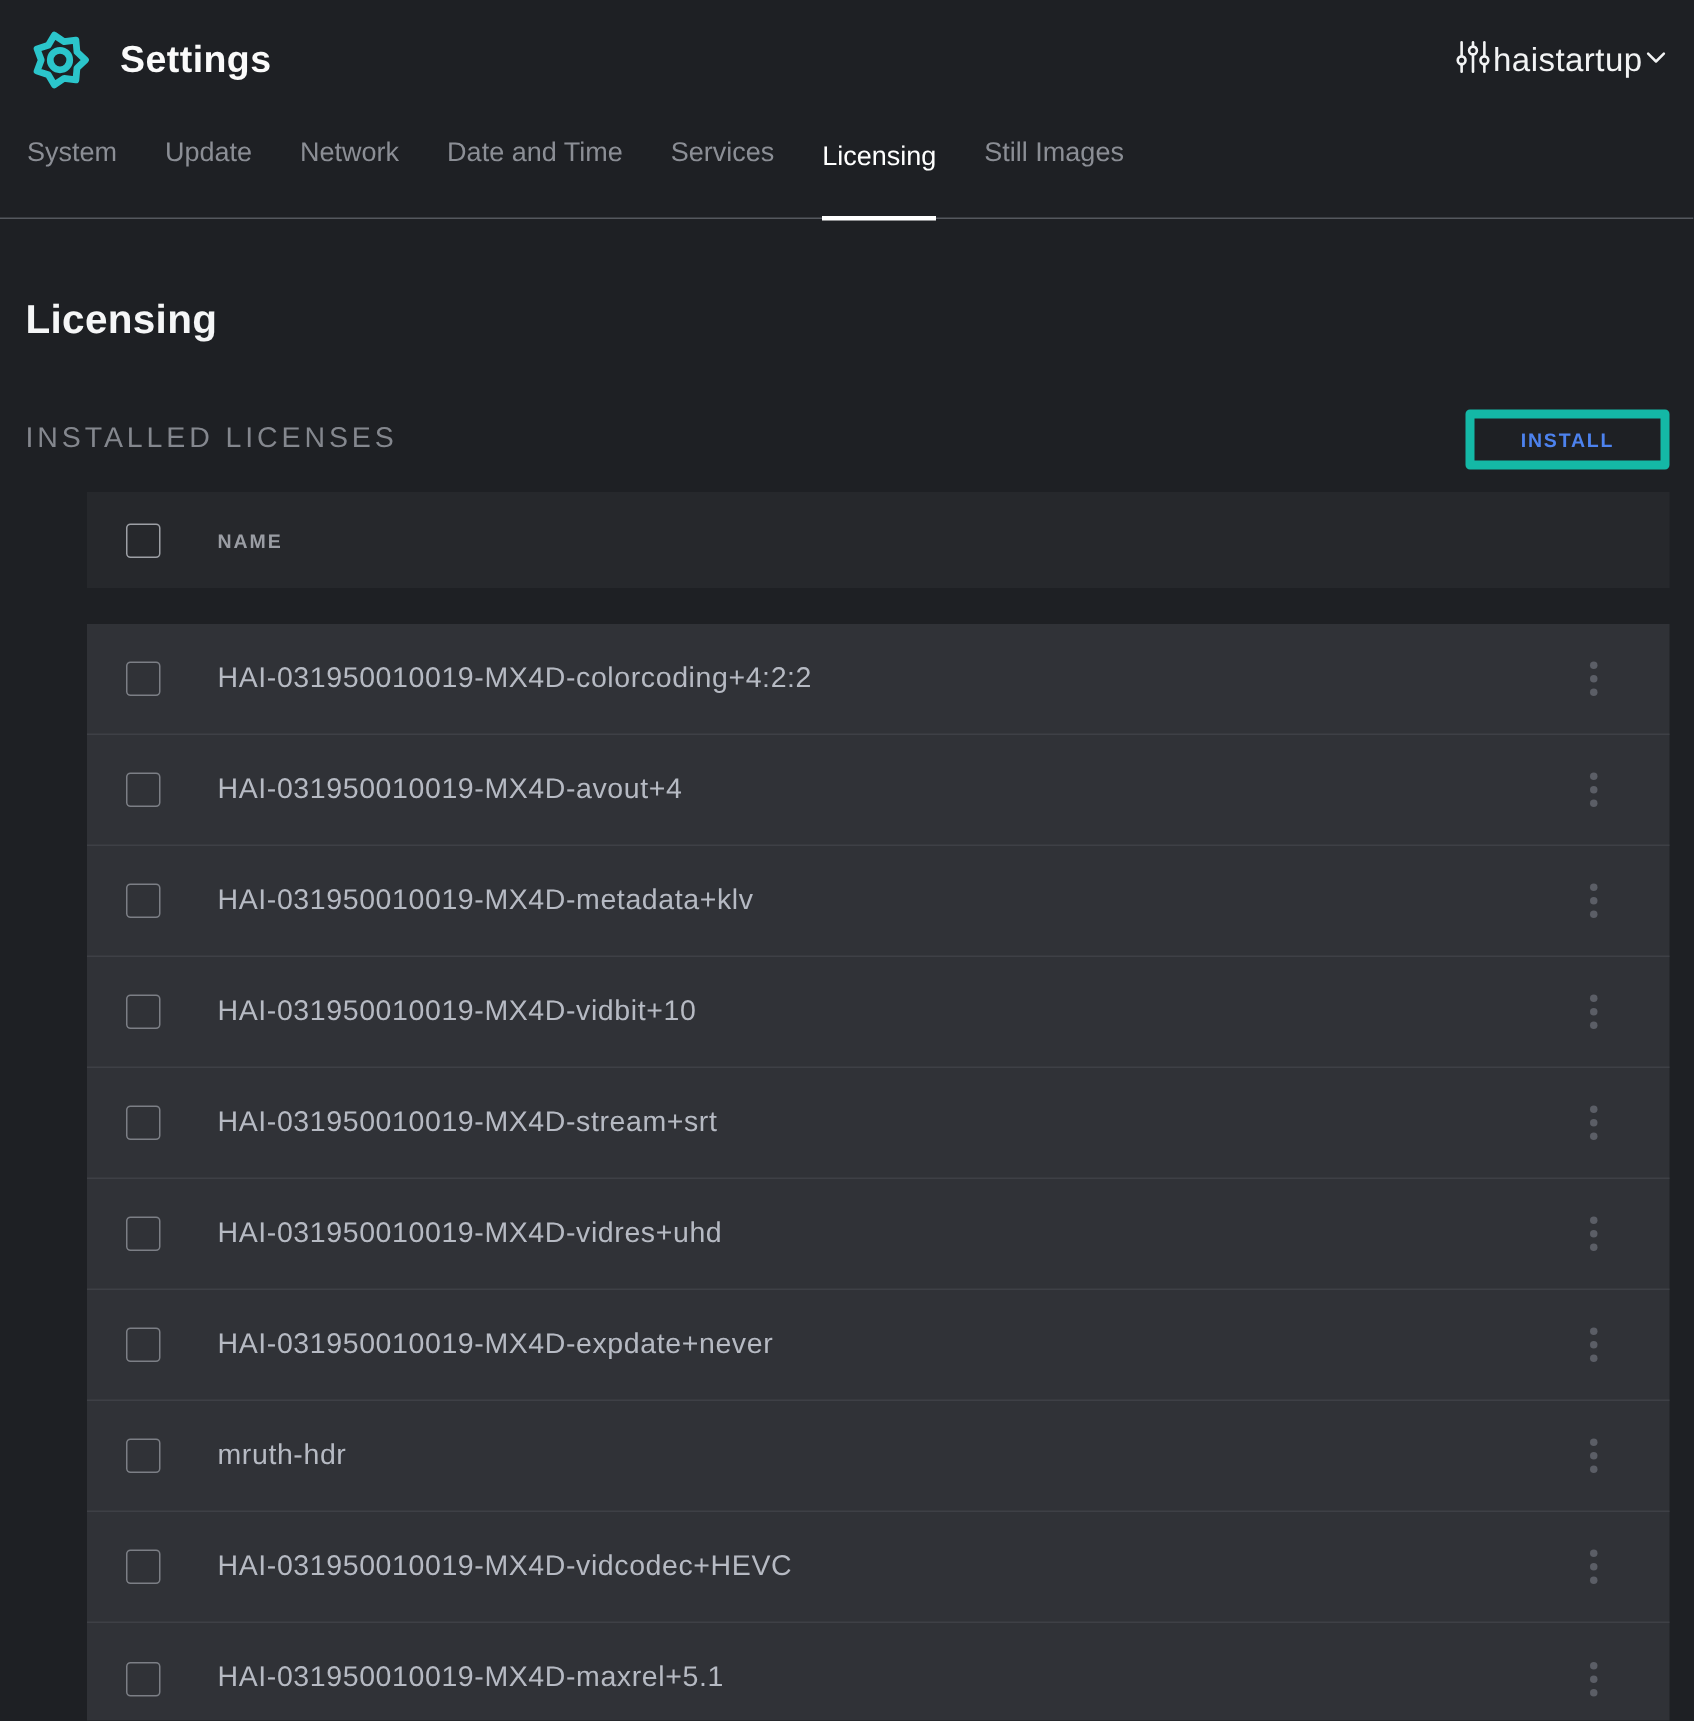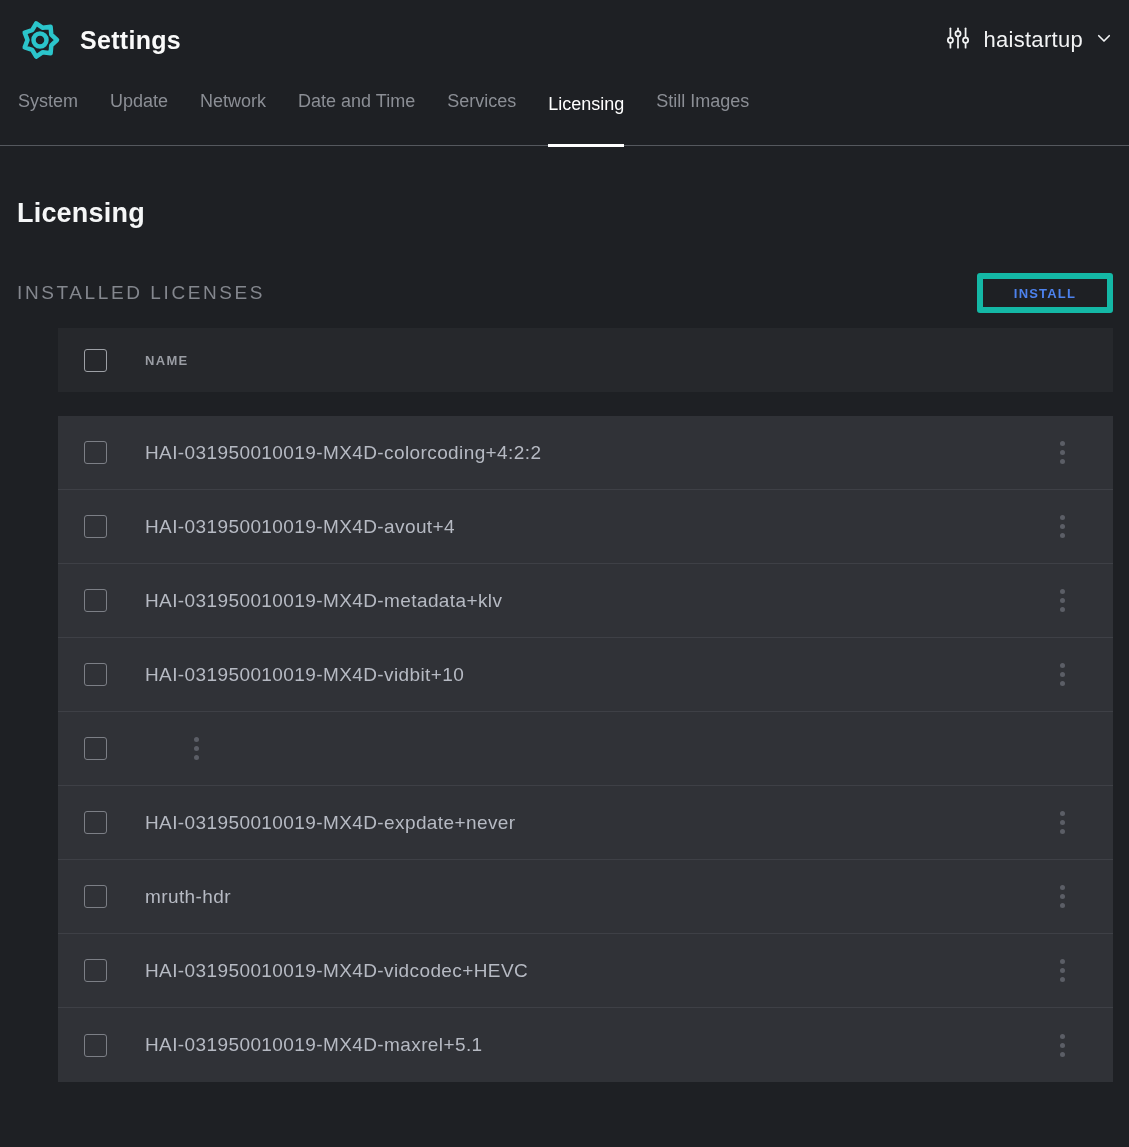--- a/index.html
+++ b/index.html
@@ -15,21 +15,21 @@
   .appbar {
     height: 80px;
     display: flex; align-items: center;
     padding: 16px 16px;
   }
   .appbar-left { display: flex; align-items: center; gap: 16px; }
   .gear-wrap { width: 48px; height: 48px; display: flex; align-items: center; justify-content: center; }
   .app-title { font-size: 25px; font-weight: bold; letter-spacing: .3px; color: #fafafa; }
   .appbar-right {
     margin-left: auto;
-    display: flex; align-items: center; gap: 12px;
+    display: flex; align-items: center; 
     cursor: pointer;
   }
   .device-name { font-size: 22px; color: #f2f3f4; letter-spacing: .3px; }
 
   
   .tabbar {
     display: flex; gap: 32px;
     padding: 0 18px;
     border-bottom: 1px solid #55585e;
     height: 66px;
@@ -242,29 +242,43 @@
             <i></i>
             <i></i>
           </div>
         </div>
     </div>
 
     <div class="row">
       <div class="cell-check">
           <div class="checkbox"></div>
         </div>
-      <div class="cell-actions">
-          <div class="kebab">
-            <i></i>
-            <i></i>
-            <i></i>
-          </div>
-        </div>
-    </div>
-
+      <div class="cell-name">HAI-031950010019-MX4D-stream+srt</div>
+      <div class="cell-actions">
+          <div class="kebab">
+            <i></i>
+            <i></i>
+            <i></i>
+          </div>
+        </div>
+    </div>
+
+    <div class="row">
+      <div class="cell-check">
+          <div class="checkbox"></div>
+        </div>
+      <div class="cell-name">HAI-031950010019-MX4D-vidres+uhd</div>
+      <div class="cell-actions">
+          <div class="kebab">
+            <i></i>
+            <i></i>
+            <i></i>
+          </div>
+        </div>
+    </div>
 
     <div class="row">
       <div class="cell-check">
           <div class="checkbox"></div>
         </div>
       <div class="cell-name">HAI-031950010019-MX4D-expdate+never</div>
       <div class="cell-actions">
           <div class="kebab">
             <i></i>
             <i></i>

